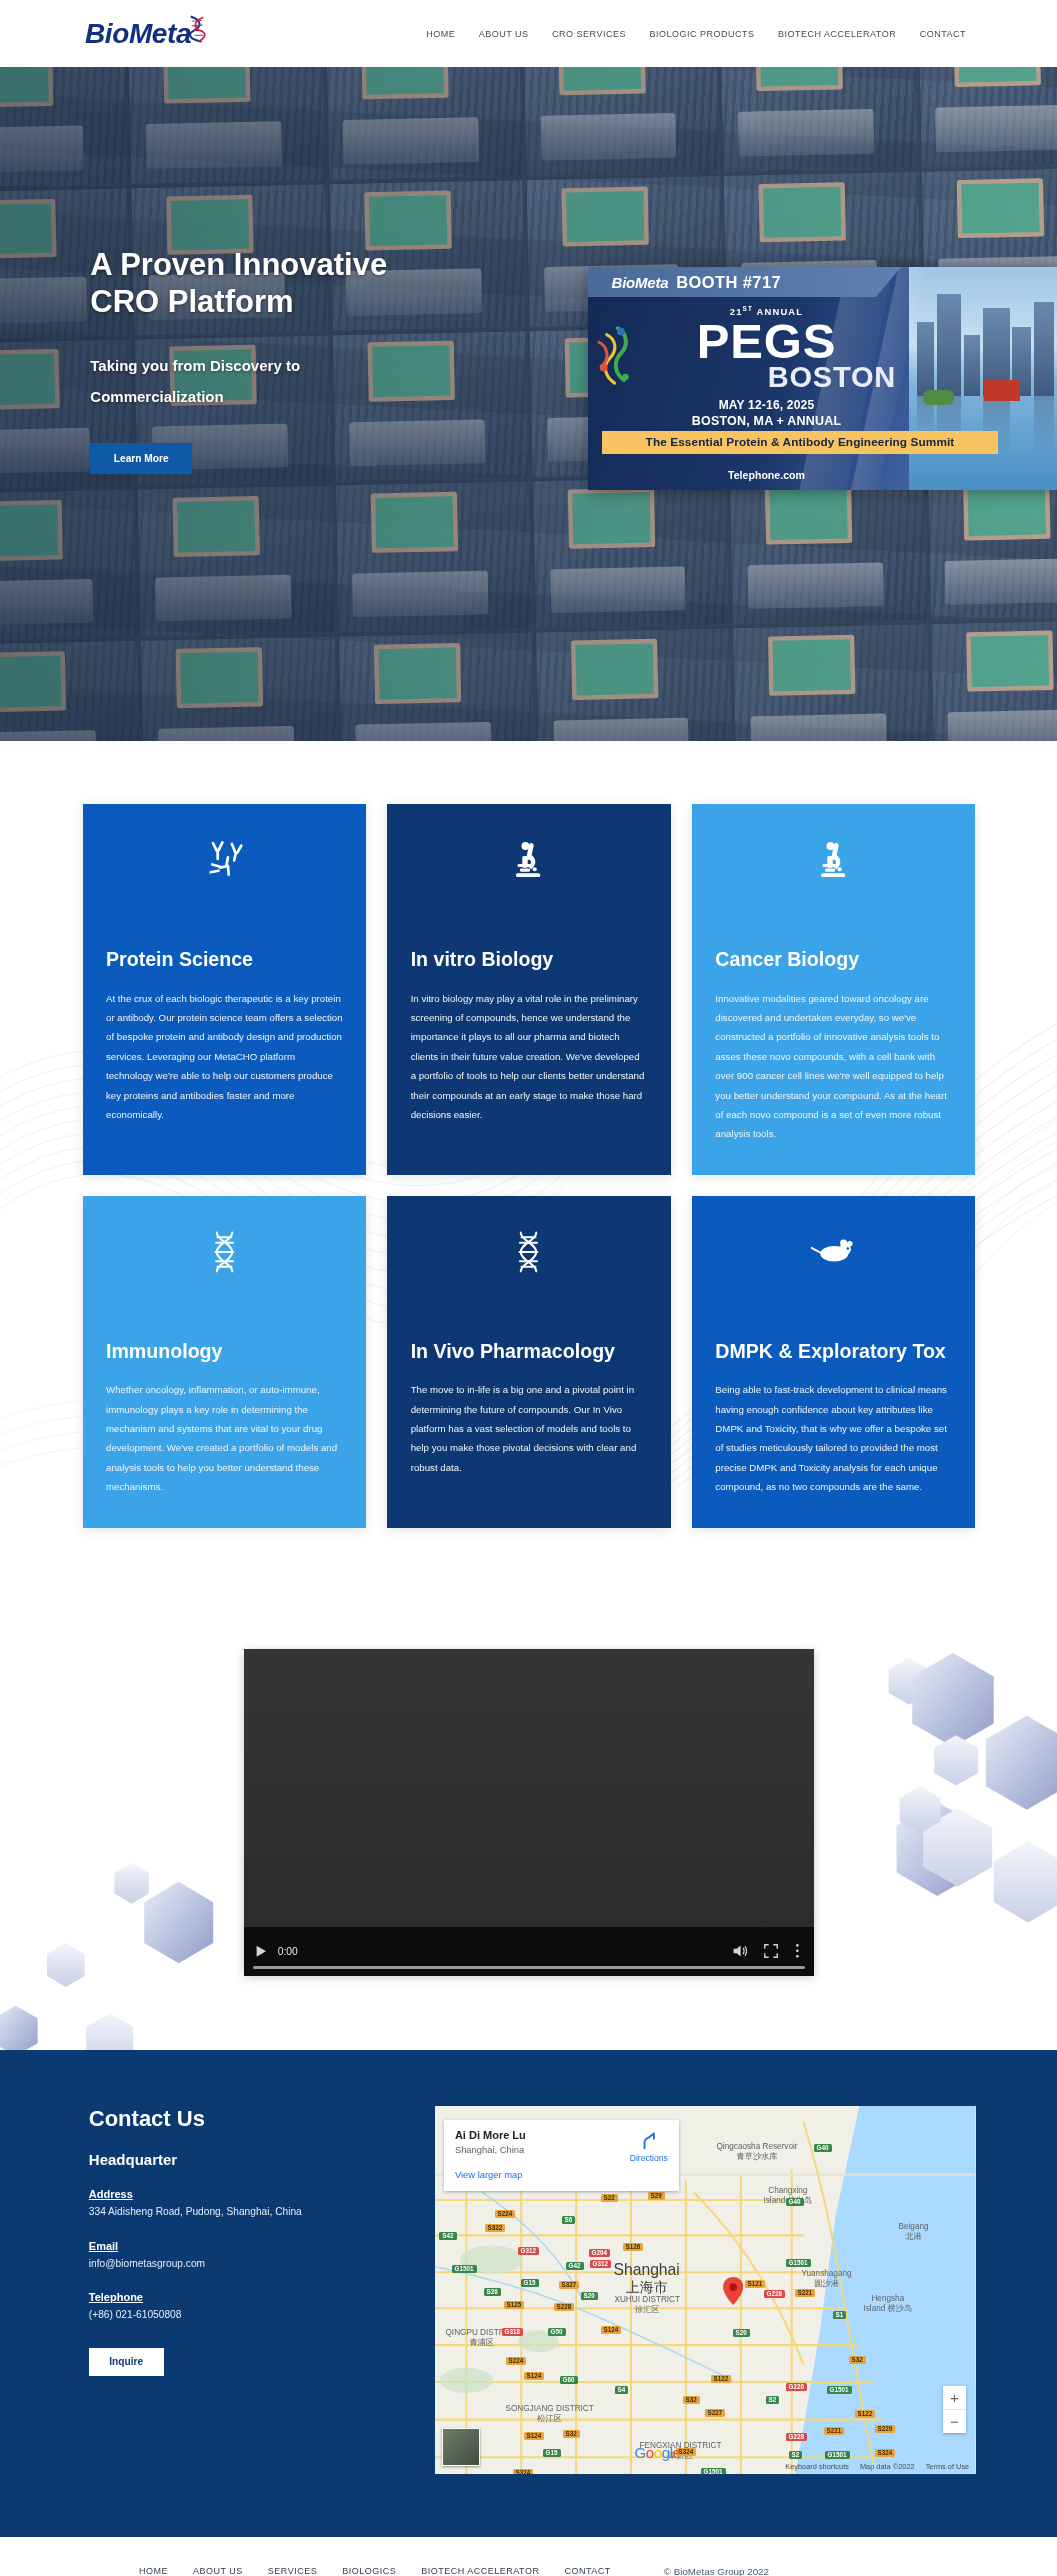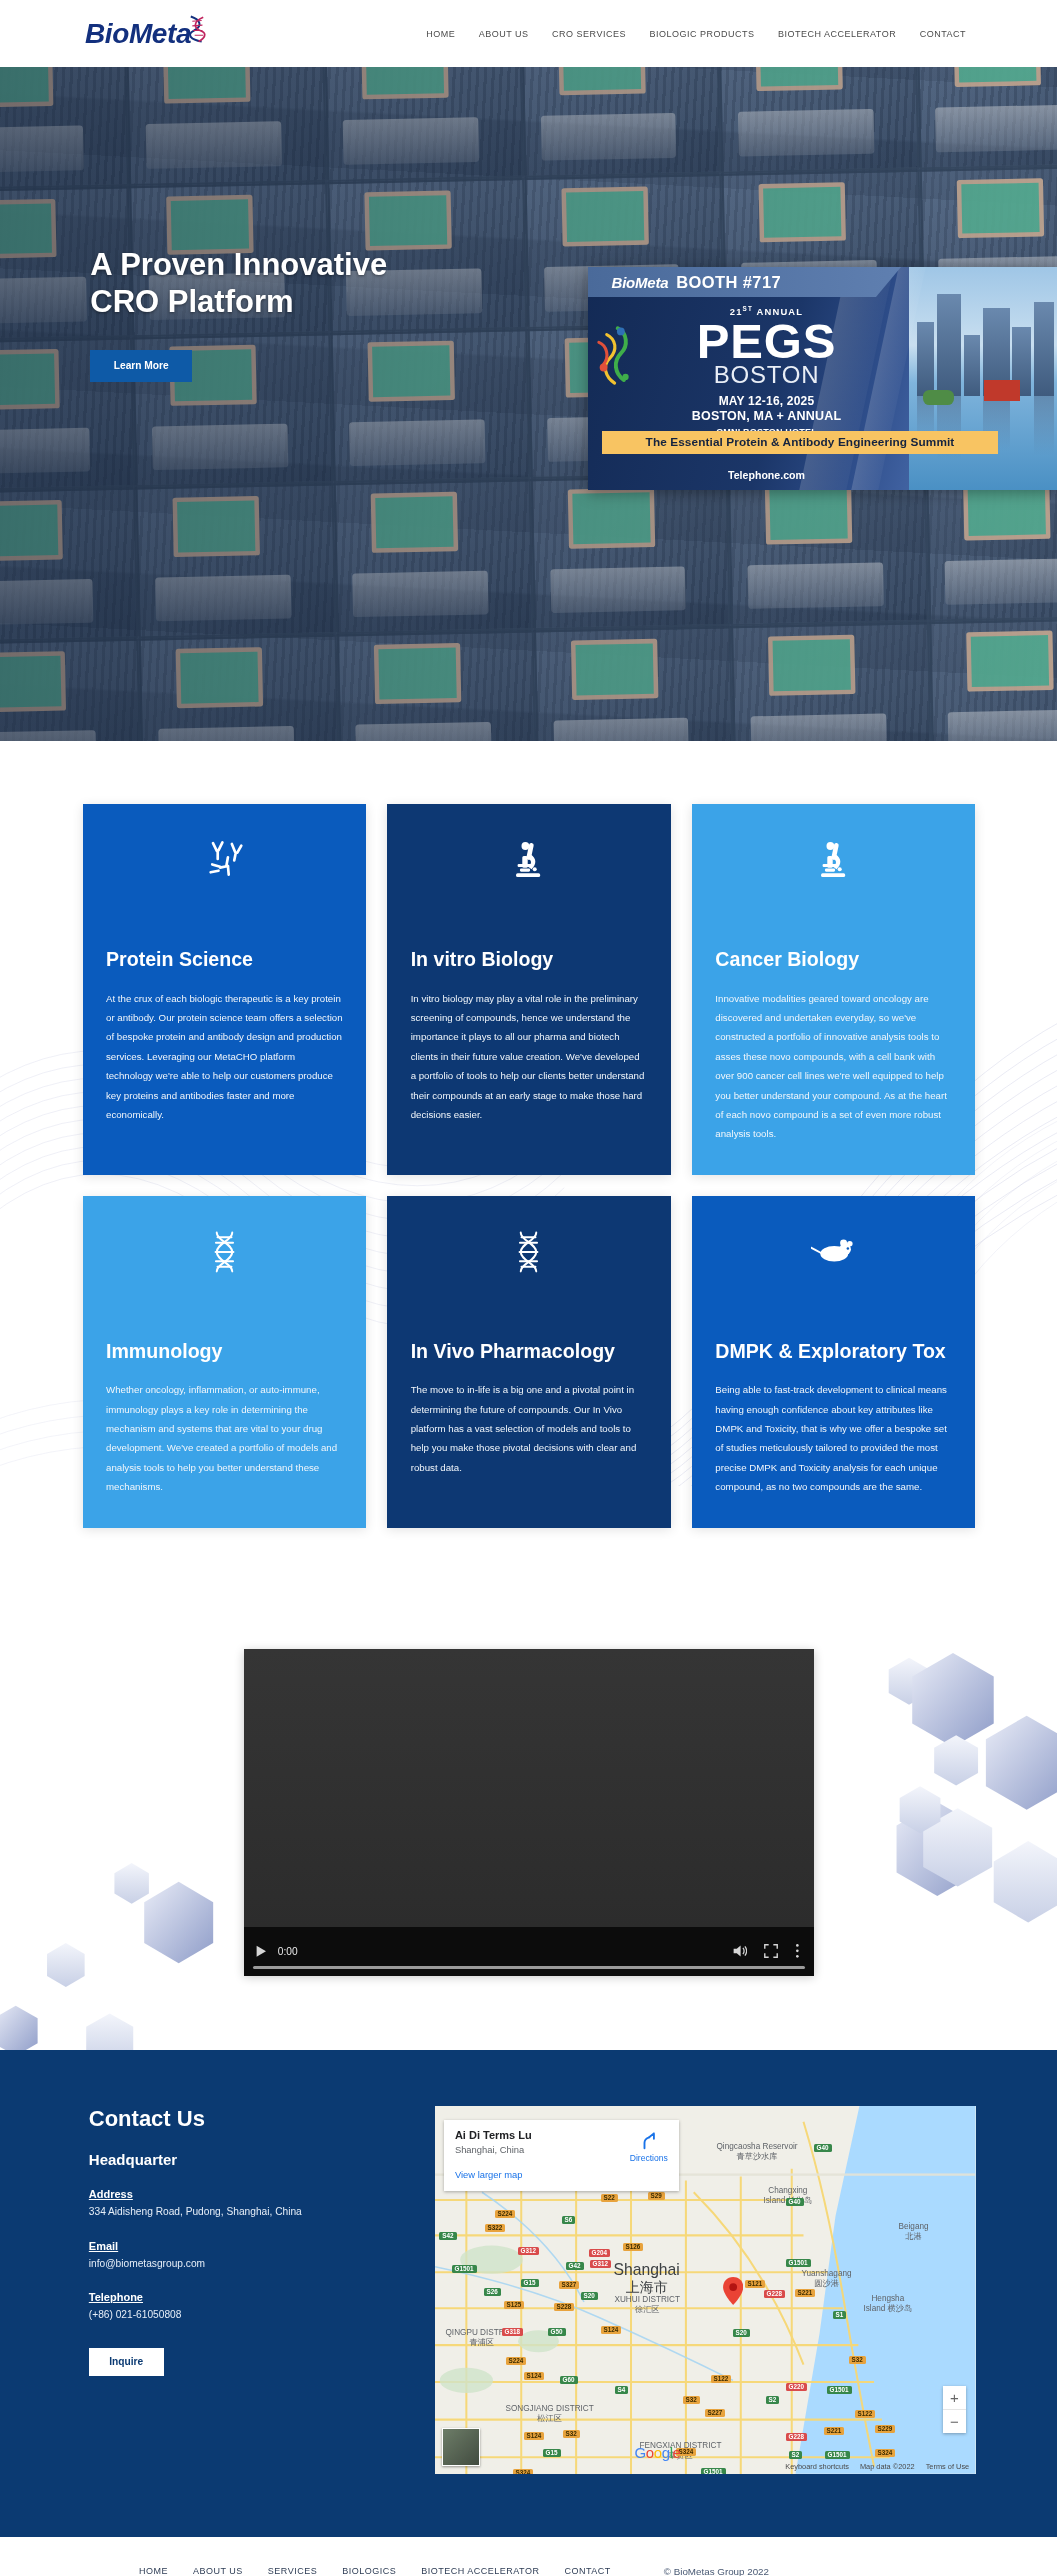--- a/index.html
+++ b/index.html
@@ -231,25 +231,26 @@
   .pegs-annual sup { font-size: 6.3px; }
   .pegs-big {
     font-size: 49px;
     font-weight: 800;
     color: #ffffff;
     line-height: .92;
     letter-spacing: 0.8px;
     margin-top: 1.6px;
   }
   .pegs-city {
-    font-size: 24px;
-    font-weight: 400;
+    font-size: 29px;
+    font-weight: 700;
     color: #e9eef6;
     line-height: .95;
     letter-spacing: 0.8px;
+    text-align: right;
   }
   .pegs-date {
     font-size: 12px;
     font-weight: 700;
     color: #ffffff;
     margin-top: 7px;
     letter-spacing: 0.2px;
   }
   .pegs-loc {
     font-size: 12.5px;
@@ -623,20 +624,21 @@
         <div class="cage"></div>
         <div class="cage"></div>
         <div class="cage"></div>
     </div>
   </div>
   <div class="hero-overlay"></div>
 
   <div class="hero-inner">
     <div class="hero-copy">
       <h1 class="hero-title">A Proven Innovative CRO Platform</h1>
+      <p class="hero-sub">Taking you from Discovery to Commercialization</p>
       <button class="hero-btn">Learn More</button>
     </div>
   </div>
 
   <div class="pegs-banner">
     <div class="pegs-skyline">
       <div class="bld" style="left:7.8px;width:17px;height:74px;"></div>
       <div class="bld" style="left:28px;width:23.5px;height:102px;"></div>
       <div class="bld" style="left:55px;width:15.7px;height:61px;"></div>
       <div class="bld" style="left:74px;width:27px;height:88px;"></div>
@@ -922,21 +924,21 @@
           <rect x="0" y="86" width="690" height="3"></rect>
         </g>
         <g fill="#cfe3c9" opacity="0.8">
           <ellipse cx="72" cy="196" rx="40" ry="18"></ellipse>
           <ellipse cx="132" cy="300" rx="26" ry="14"></ellipse>
           <ellipse cx="40" cy="350" rx="34" ry="16"></ellipse>
         </g>
       </svg>
 
       <div class="map-card">
-        <div class="map-card-title">Ai Di Terms Lu</div>
+        <div class="map-card-title">Ai Di More Lu</div>
         <div class="map-card-sub">Shanghai, China</div>
         <div class="map-card-link">View larger map</div>
         <div class="map-directions">
           <svg width="20.4" height="20.4" viewBox="0 0 26 26" fill="none" stroke="#1a73e8" stroke-width="2.4" stroke-linecap="round">
             <path d="M7 22 V15 Q7 10 13 8"></path>
             <path d="M13 8 L19 3 M19 3 L19 10"></path>
           </svg>
           <div>Directions</div>
         </div>
       </div>

